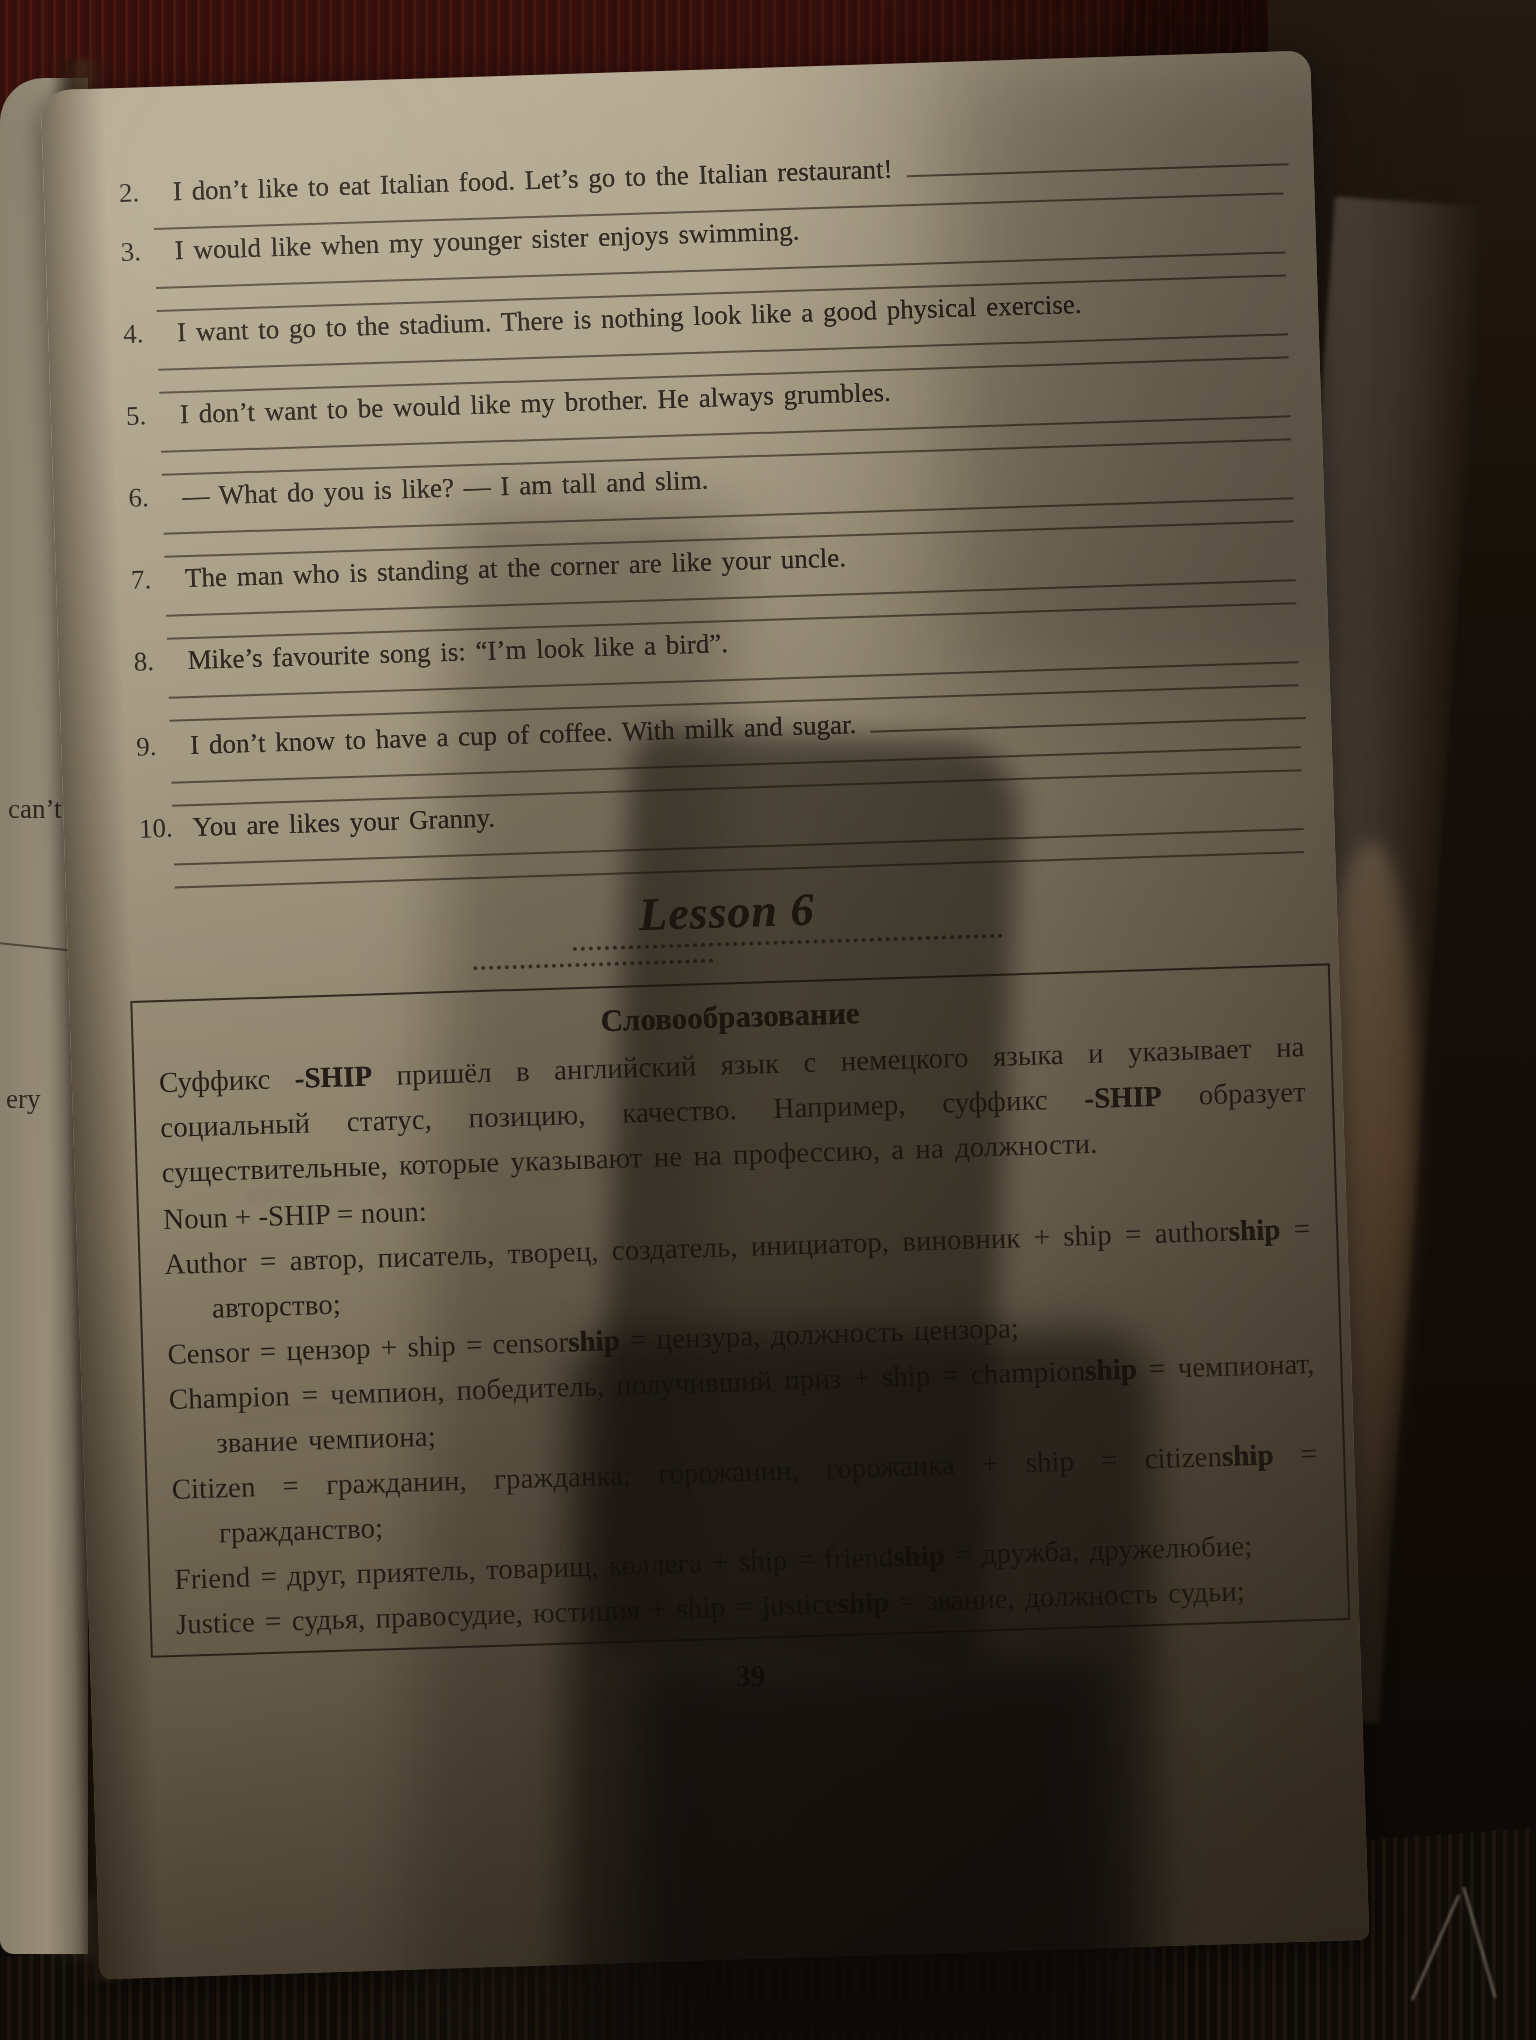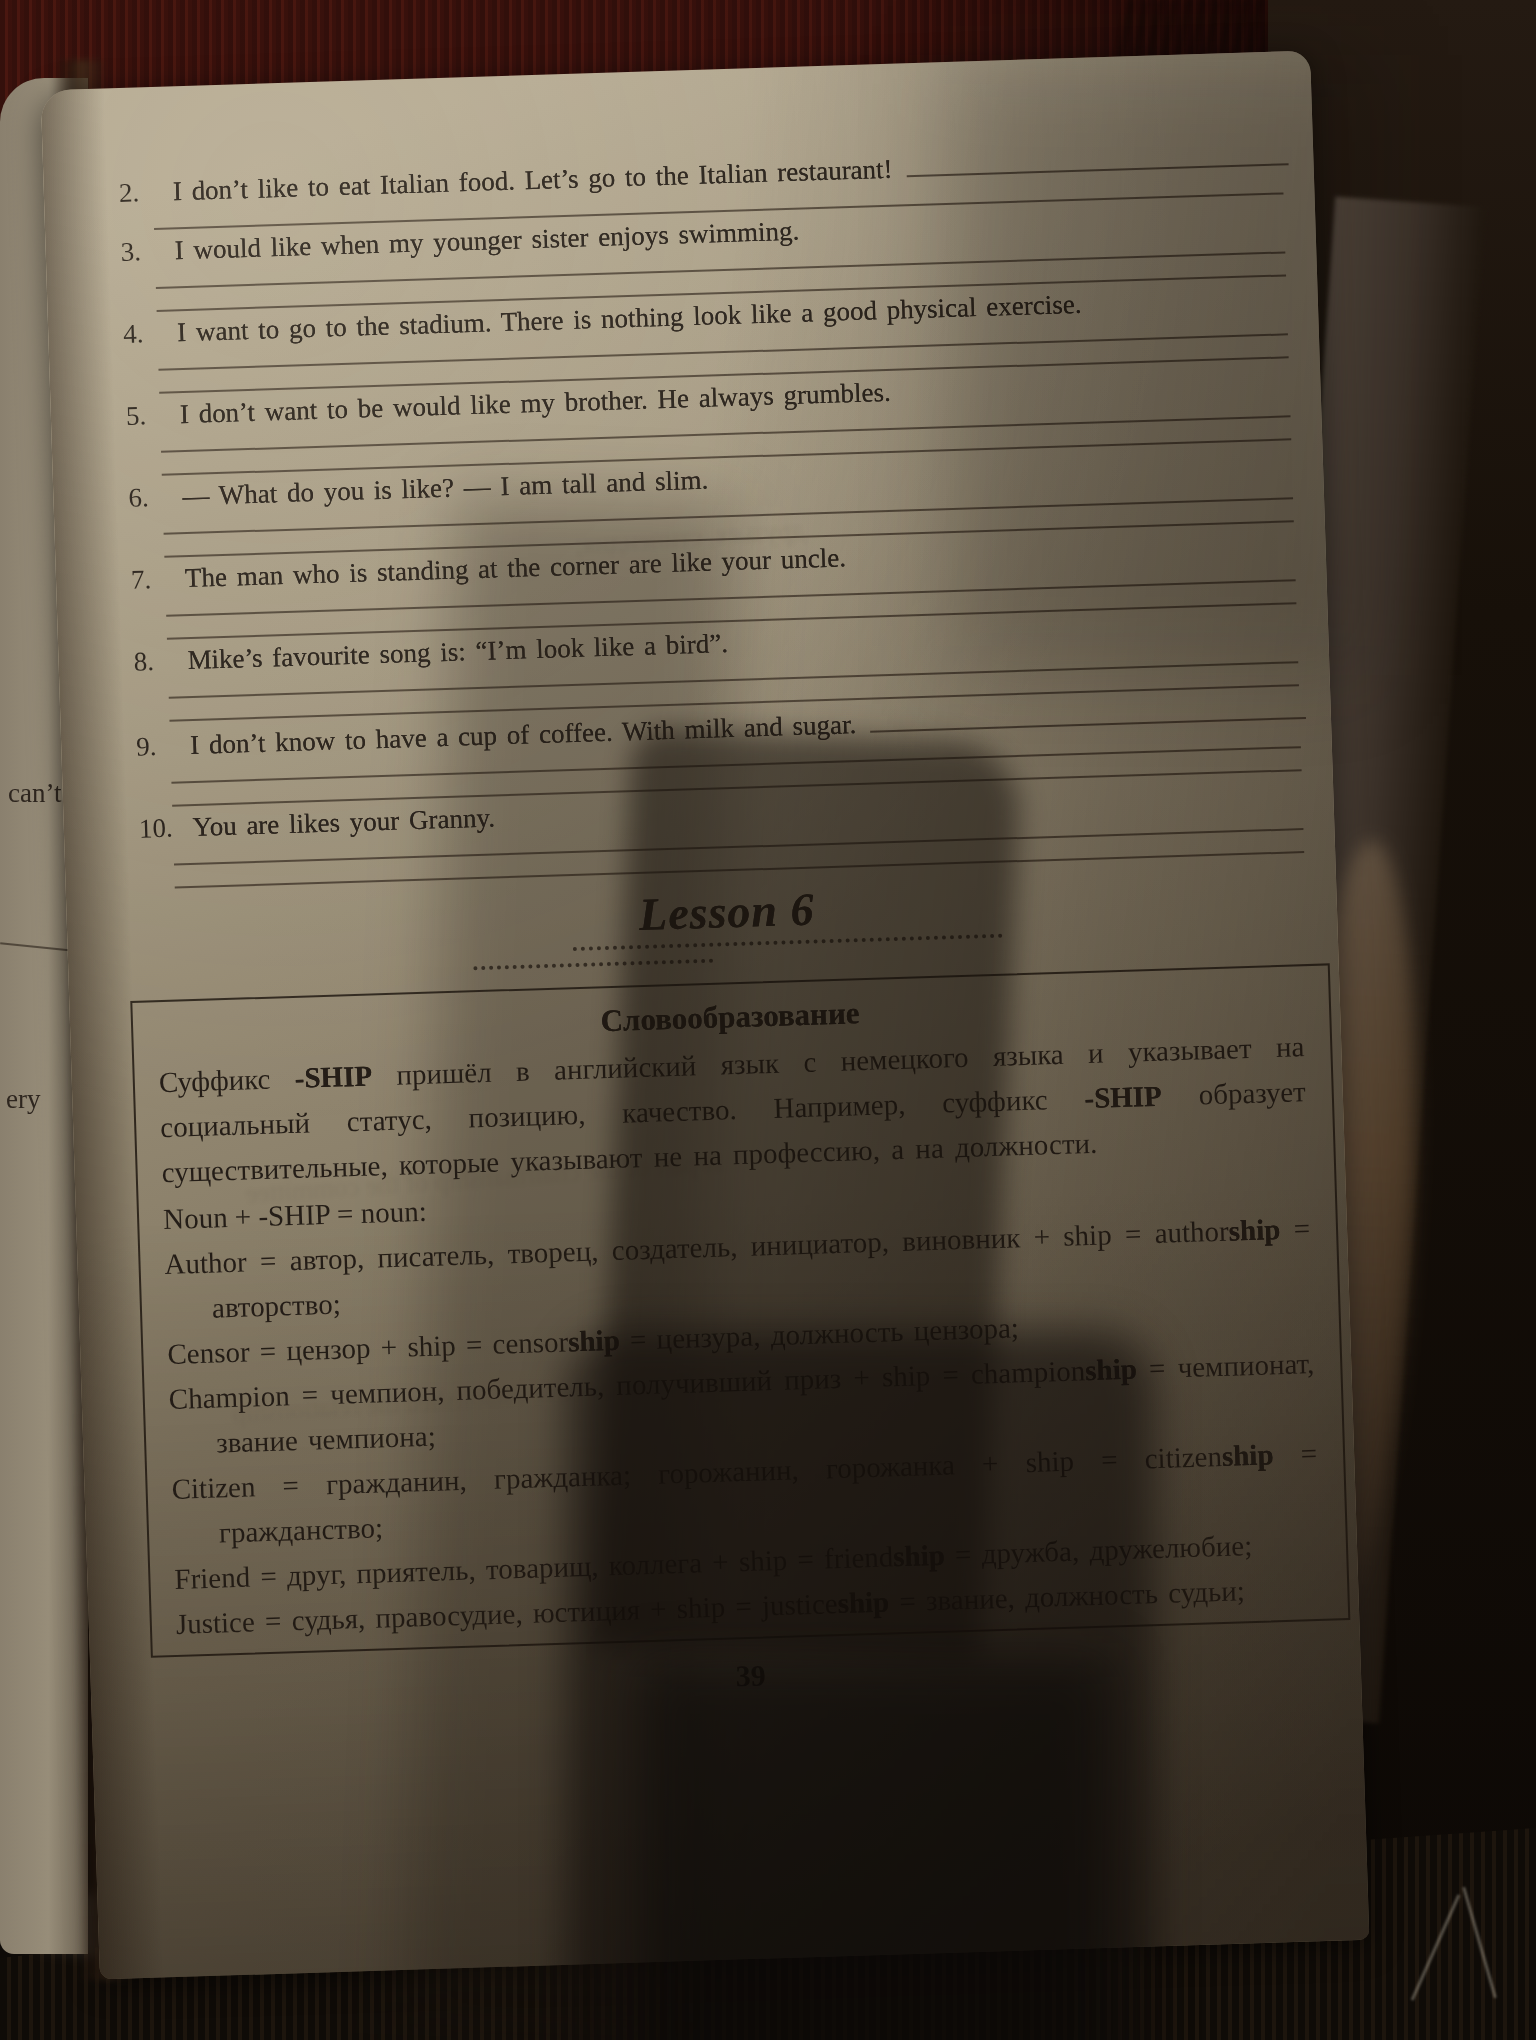--- a/index.html
+++ b/index.html
@@ -32,21 +32,21 @@
     background:linear-gradient(90deg,transparent,rgba(220,210,190,.22) 50%,transparent);}
   .glint{position:absolute;background:rgba(222,212,192,.35);width:3px;height:115px;filter:blur(1px);}
   .glint-a{left:1434px;top:1890px;transform:rotate(24deg);}
   .glint-b{left:1478px;top:1885px;transform:rotate(-16deg);}
 
   
   .left-page{position:absolute;left:0;top:78px;width:88px;height:1876px;overflow:hidden;
     border-radius:44px 0 0 14px;
     background:linear-gradient(90deg,#8a806e 0%,#978d79 55%,#6b6151 100%);}
   .lp-frag{position:absolute;font-size:27px;color:#2e261f;}
-  .lp-1{left:8px;top:700px;}
+  .lp-1{left:8px;top:716px;}
   .lp-2{left:6px;top:1006px;}
   .lp-line{position:absolute;left:0;top:868px;width:74px;border-top:2px solid rgba(40,32,24,.6);transform:rotate(6deg);}
   .gutter{position:absolute;left:66px;top:60px;width:52px;height:1920px;filter:blur(3px);transform:rotate(-.8deg);
     background:linear-gradient(90deg,rgba(20,12,7,0) 0%,rgba(40,25,14,.7) 35%,rgba(66,46,28,.75) 55%,rgba(30,20,12,.25) 100%);}
 
   
   .page{position:absolute;left:70px;top:70px;width:1270px;height:1890px;
     transform:rotate(-1.8deg);
     border-radius:30px 22px 10px 12px;
     background:linear-gradient(165deg,#b3a891 6%,#a1967f 30%,#8c816b 52%,#756a56 74%,#5a5040 94%);

